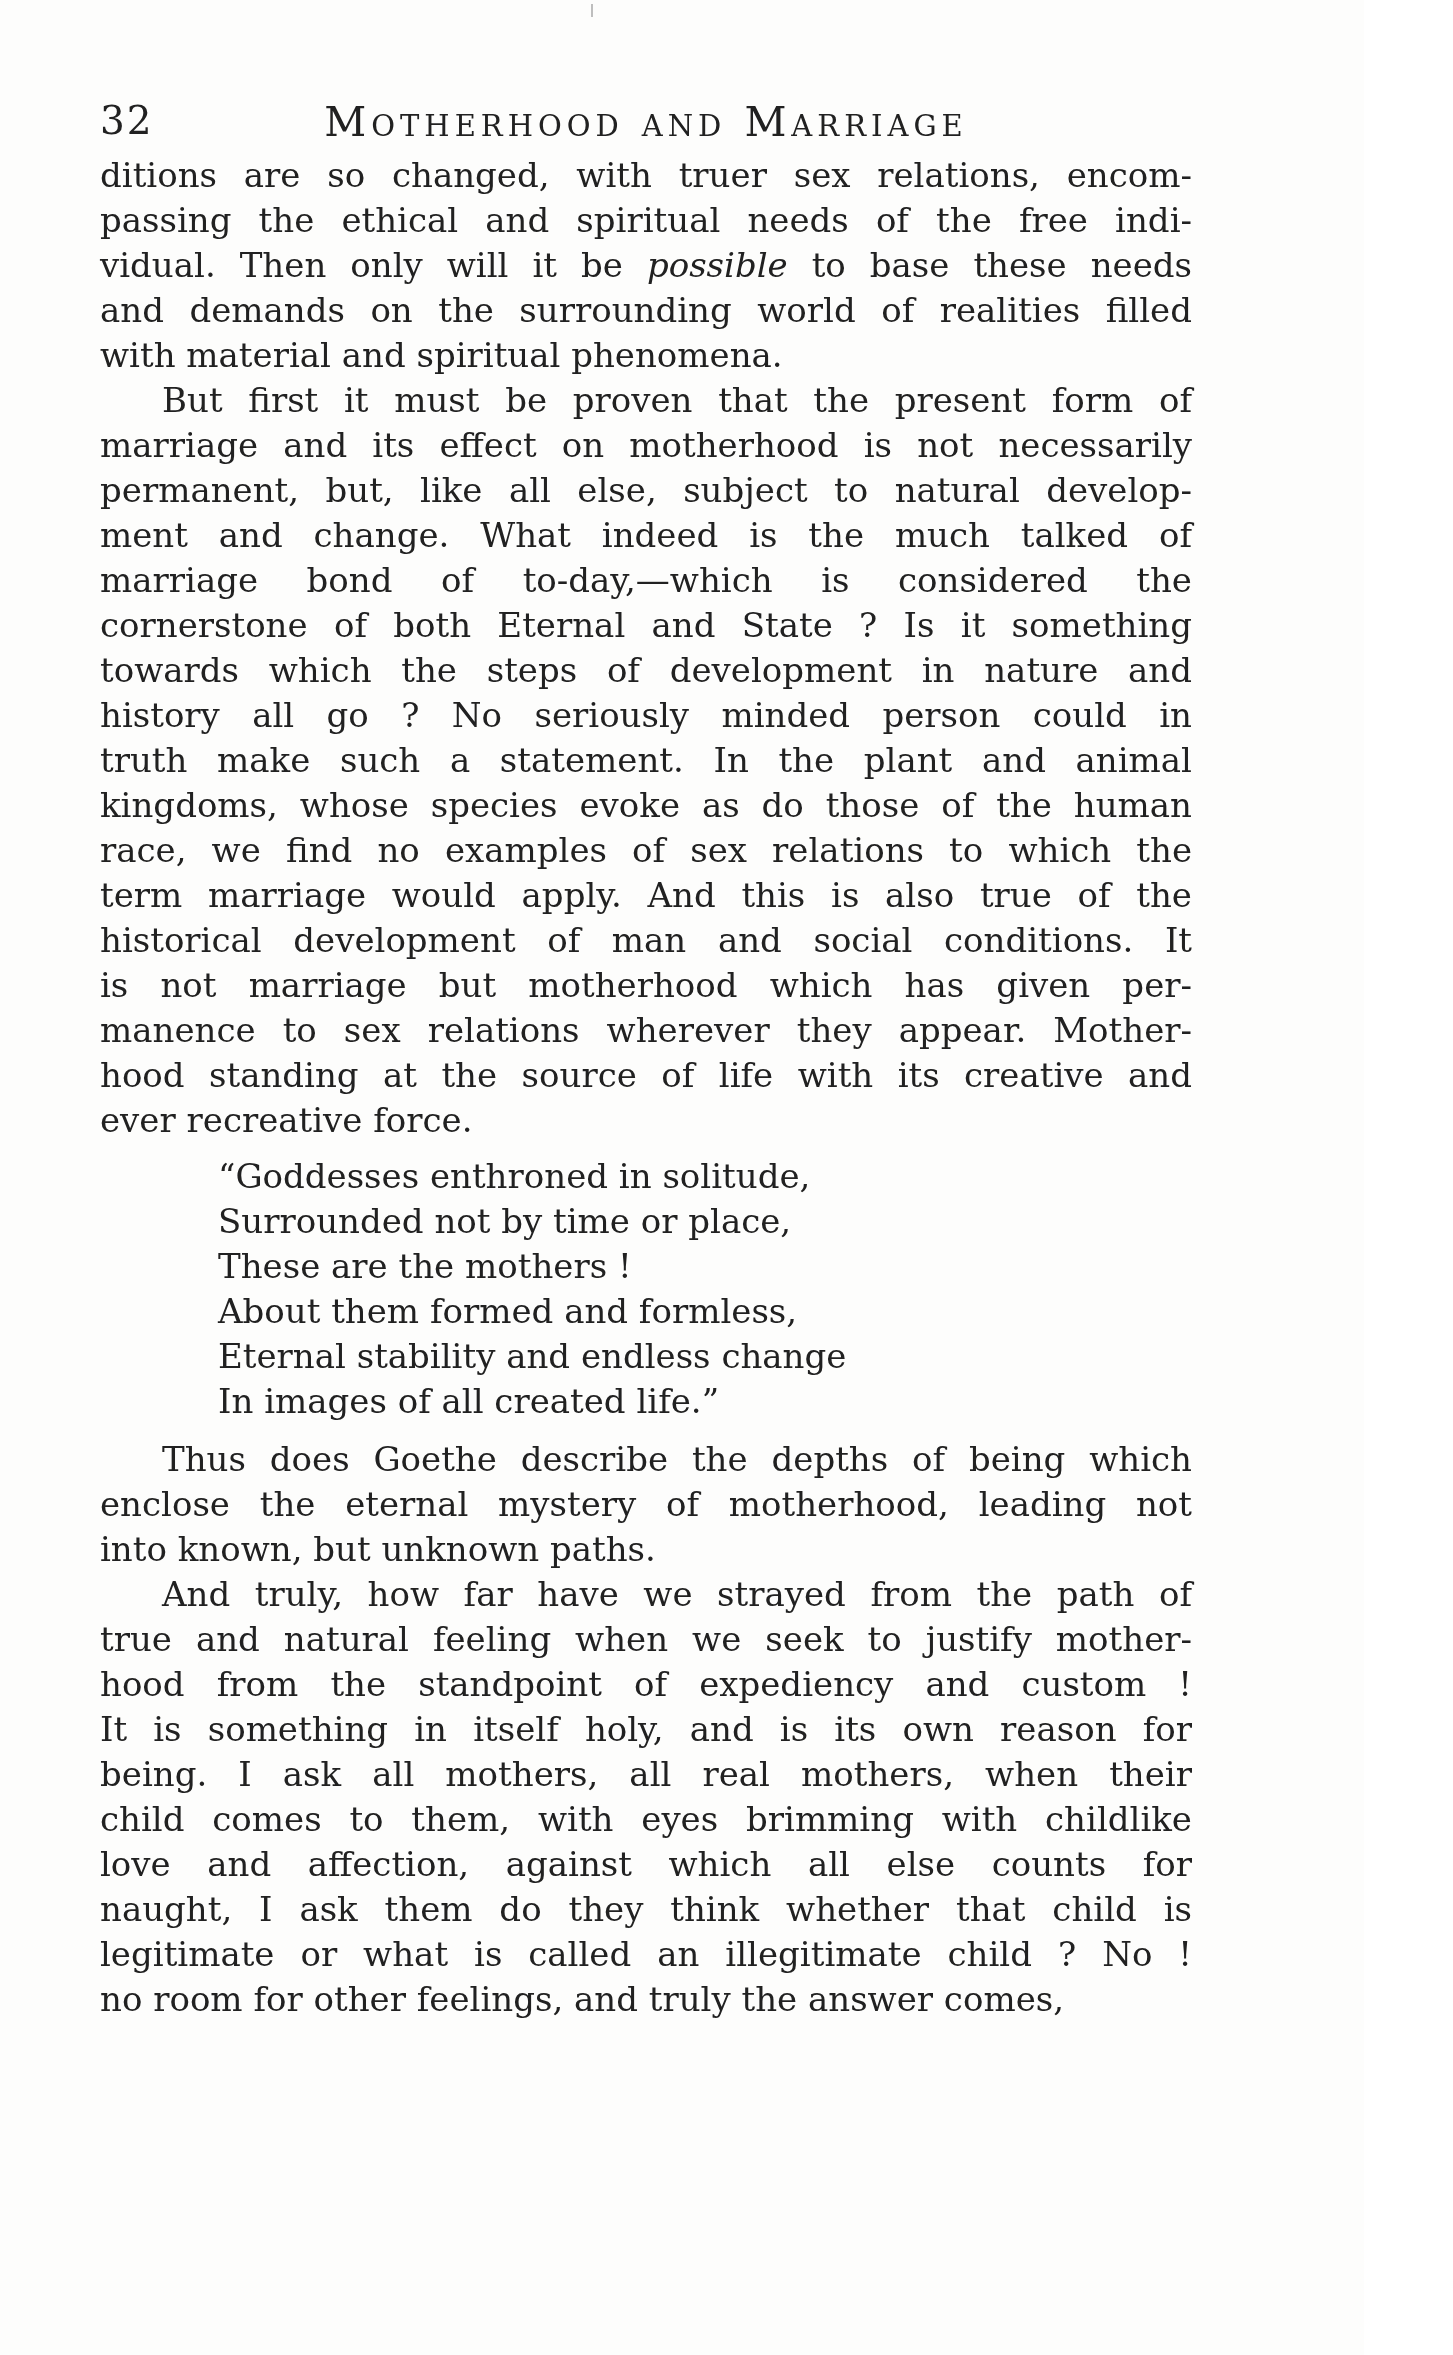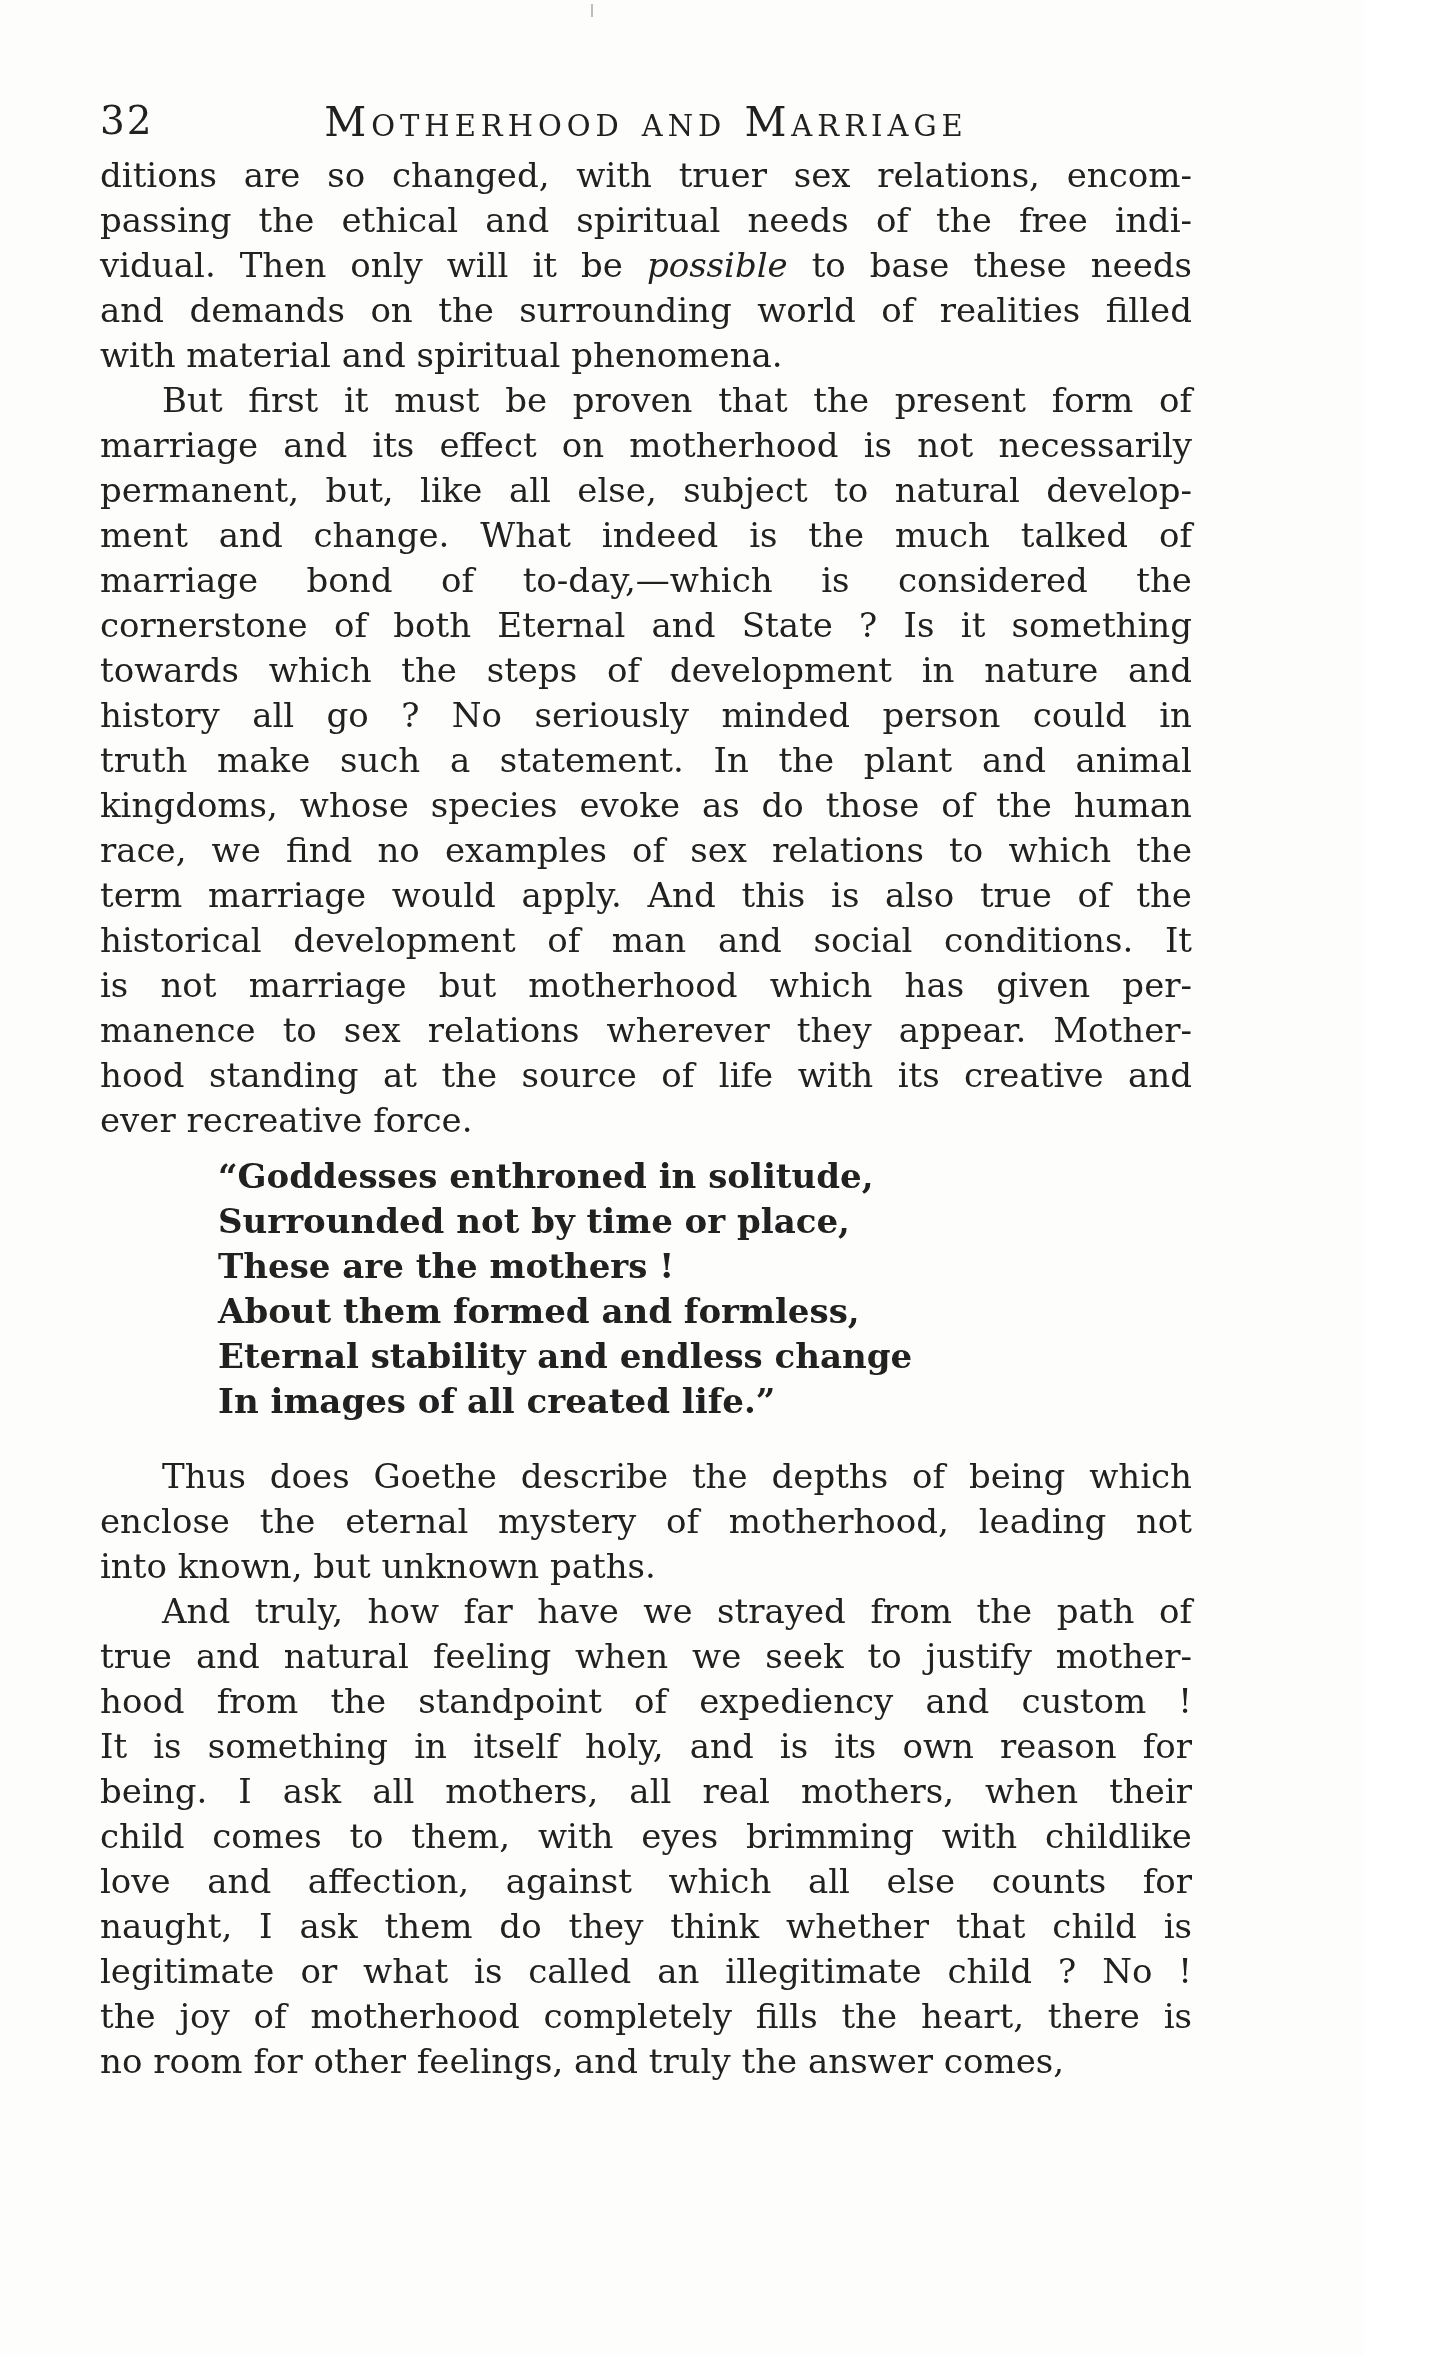--- a/index.html
+++ b/index.html
@@ -38,21 +38,21 @@
   .para .line {
     text-align: justify;
     text-align-last: justify;
   }
   .para .line.last {
     text-align-last: left;
   }
   .para .line.indent {
     text-indent: 62px;
   }
-  .verse { margin: 11px 0 30px 0; font-weight: bold; }
+  .verse { margin: 11px 0 13px 0; }
   .verse .line {
     text-align: left;
     text-align-last: left;
     padding-left: 118px;
   }
   i { font-style: italic; }
 </style>
 </head>
 <body>
 
@@ -103,17 +103,16 @@
       <div class="para">
         <div class="line indent">And truly, how far have we strayed from the path of</div>
         <div class="line">true and natural feeling when we seek to justify mother-</div>
         <div class="line">hood from the standpoint of expediency and custom !</div>
         <div class="line">It is something in itself holy, and is its own reason for</div>
         <div class="line">being.  I ask all mothers, all real mothers, when their</div>
         <div class="line">child comes to them, with eyes brimming with childlike</div>
         <div class="line">love and affection, against which all else counts for</div>
         <div class="line">naught, I ask them do they think whether that child is</div>
         <div class="line">legitimate or what is called an illegitimate child ?  No !</div>
-        <div class="line">the joy of motherhood completely fills the heart, there is</div>
         <div class="line last">no room for other feelings, and truly the answer comes,</div>
       </div>
     </main>
 </div>
 
 </body></html>

